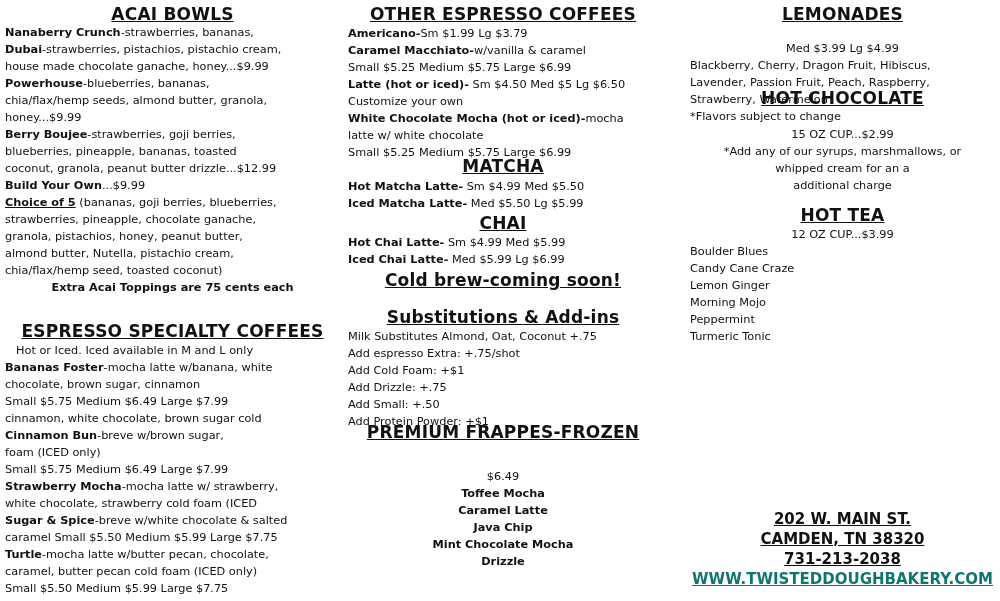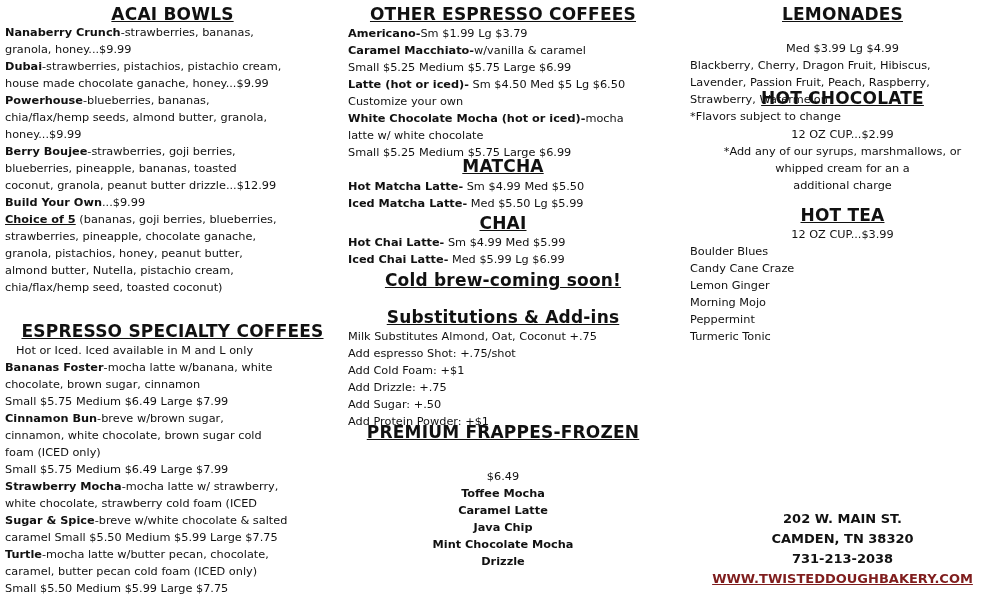--- a/index.html
+++ b/index.html
@@ -8,55 +8,55 @@
   .col { position:absolute; top:0; }
   .c1 { left:5px; width:335px; }
   .c2 { left:348px; width:310px; }
   .c3 { left:690px; width:305px; }
   .line { font-size:11.3px; line-height:17px; white-space:nowrap; }
   .h { font-weight:bold; text-decoration:underline; text-align:center;
        font-size:17px; line-height:20px; letter-spacing:0.2px; }
   .center { text-align:center; }
   b { font-weight:bold; }
   .abs { position:absolute; left:0; right:0; }
-  .link { color:#7f1d1d; text-decoration:underline; font-weight:bold; }
-  .addr { font-weight:bold; font-size:13px; line-height:20px; text-align:center; }
+  .link { color:#0f766e; text-decoration:underline; font-weight:bold; }
+  .addr { font-weight:bold; font-size:15px; line-height:20px; text-align:center;text-decoration:underline; }
 </style>
 </head>
 <body>
 
 <div class="col c1">
   <div class="abs h" style="top:4px;">ACAI BOWLS</div>
   <div class="abs" style="top:24px;">
     <div class="line"><b>Nanaberry Crunch</b><span>-strawberries, bananas,</span></div>
-    <div class="line">granola, honey...$9.99</div>
     <div class="line"><b>Dubai</b><span>-strawberries, pistachios, pistachio cream,</span></div>
     <div class="line">house made chocolate ganache, honey...$9.99</div>
     <div class="line"><b>Powerhouse</b><span>-blueberries, bananas,</span></div>
     <div class="line">chia/flax/hemp seeds, almond butter, granola,</div>
     <div class="line">honey...$9.99</div>
     <div class="line"><b>Berry Boujee</b><span>-strawberries, goji berries,</span></div>
     <div class="line">blueberries, pineapple, bananas, toasted</div>
     <div class="line">coconut, granola, peanut butter drizzle...$12.99</div>
     <div class="line"><b>Build Your Own</b><span>...$9.99</span></div>
     <div class="line"><b style="text-decoration:underline;">Choice of 5</b><span> (bananas, goji berries, blueberries,</span></div>
     <div class="line">strawberries, pineapple, chocolate ganache,</div>
     <div class="line">granola, pistachios, honey, peanut butter,</div>
     <div class="line">almond butter, Nutella, pistachio cream,</div>
     <div class="line">chia/flax/hemp seed, toasted coconut)</div>
+    <div class="line center" style="font-weight:bold;">Extra Acai Toppings are 75 cents each</div>
   </div>
 
   <div class="abs h" style="top:321px;">ESPRESSO SPECIALTY COFFEES</div>
   <div class="abs" style="top:342px;">
     <div class="line" style="padding-left:11px;">Hot or Iced. Iced available in M and L only</div>
     <div class="line"><b>Bananas Foster</b><span>-mocha latte w/banana, white</span></div>
     <div class="line">chocolate, brown sugar, cinnamon</div>
     <div class="line">Small $5.75 Medium $6.49 Large $7.99</div>
+    <div class="line">cinnamon, white chocolate, brown sugar cold</div>
     <div class="line"><b>Cinnamon Bun</b><span>-breve w/brown sugar,</span></div>
-    <div class="line">cinnamon, white chocolate, brown sugar cold</div>
     <div class="line">foam (ICED only)</div>
     <div class="line">Small $5.75 Medium $6.49 Large $7.99</div>
     <div class="line"><b>Strawberry Mocha</b><span>-mocha latte w/ strawberry,</span></div>
     <div class="line">white chocolate, strawberry cold foam (ICED</div>
     <div class="line"><b>Sugar &amp; Spice</b><span>-breve w/white chocolate &amp; salted</span></div>
     <div class="line">caramel Small $5.50 Medium $5.99 Large $7.75</div>
     <div class="line"><b>Turtle</b><span>-mocha latte w/butter pecan, chocolate,</span></div>
     <div class="line">caramel, butter pecan cold foam (ICED only)</div>
     <div class="line">Small $5.50 Medium $5.99 Large $7.75</div>
   </div>
@@ -85,24 +85,24 @@
   <div class="abs" style="top:234px;">
     <div class="line"><b>Hot Chai Latte-</b><span> Sm $4.99 Med $5.99</span></div>
     <div class="line"><b>Iced Chai Latte-</b><span> Med $5.99 Lg $6.99</span></div>
   </div>
 
   <div class="abs h" style="top:270px;">Cold brew-coming soon!</div>
 
   <div class="abs h" style="top:307px;">Substitutions &amp; Add-ins</div>
   <div class="abs" style="top:328px;">
     <div class="line">Milk Substitutes Almond, Oat, Coconut +.75</div>
-    <div class="line">Add espresso Shot: +.75/shot</div>
+    <div class="line">Add espresso Extra: +.75/shot</div>
     <div class="line">Add Cold Foam: +$1</div>
     <div class="line">Add Drizzle: +.75</div>
-    <div class="line">Add Sugar: +.50</div>
+    <div class="line">Add Small: +.50</div>
     <div class="line">Add Protein Powder: +$1</div>
   </div>
 
   <div class="abs h" style="top:422px;">PREMIUM FRAPPES-FROZEN</div>
   <div class="abs center" style="top:468px; font-weight:bold;">
     <div class="line" style="font-weight:normal;">$6.49</div>
     <div class="line">Toffee Mocha</div>
     <div class="line">Caramel Latte</div>
     <div class="line">Java Chip</div>
     <div class="line">Mint Chocolate Mocha</div>
@@ -115,21 +115,21 @@
   <div class="abs" style="top:40px;">
     <div class="line center">Med $3.99  Lg $4.99</div>
     <div class="line">Blackberry, Cherry, Dragon Fruit, Hibiscus,</div>
     <div class="line">Lavender, Passion Fruit, Peach, Raspberry,</div>
     <div class="line">Strawberry, Watermelon</div>
     <div class="line">*Flavors subject to change</div>
   </div>
 
   <div class="abs h" style="top:88px;">HOT CHOCOLATE</div>
   <div class="abs center" style="top:126px;">
-    <div class="line">12 OZ CUP...$2.99</div>
+    <div class="line">15 OZ CUP...$2.99</div>
     <div class="line">*Add any of our syrups, marshmallows, or</div>
     <div class="line">whipped cream for an a</div>
     <div class="line">additional charge</div>
   </div>
 
   <div class="abs h" style="top:205px;">HOT TEA</div>
   <div class="abs" style="top:226px;">
     <div class="line center">12 OZ CUP...$3.99</div>
     <div class="line">Boulder Blues</div>
     <div class="line">Candy Cane Craze</div>

